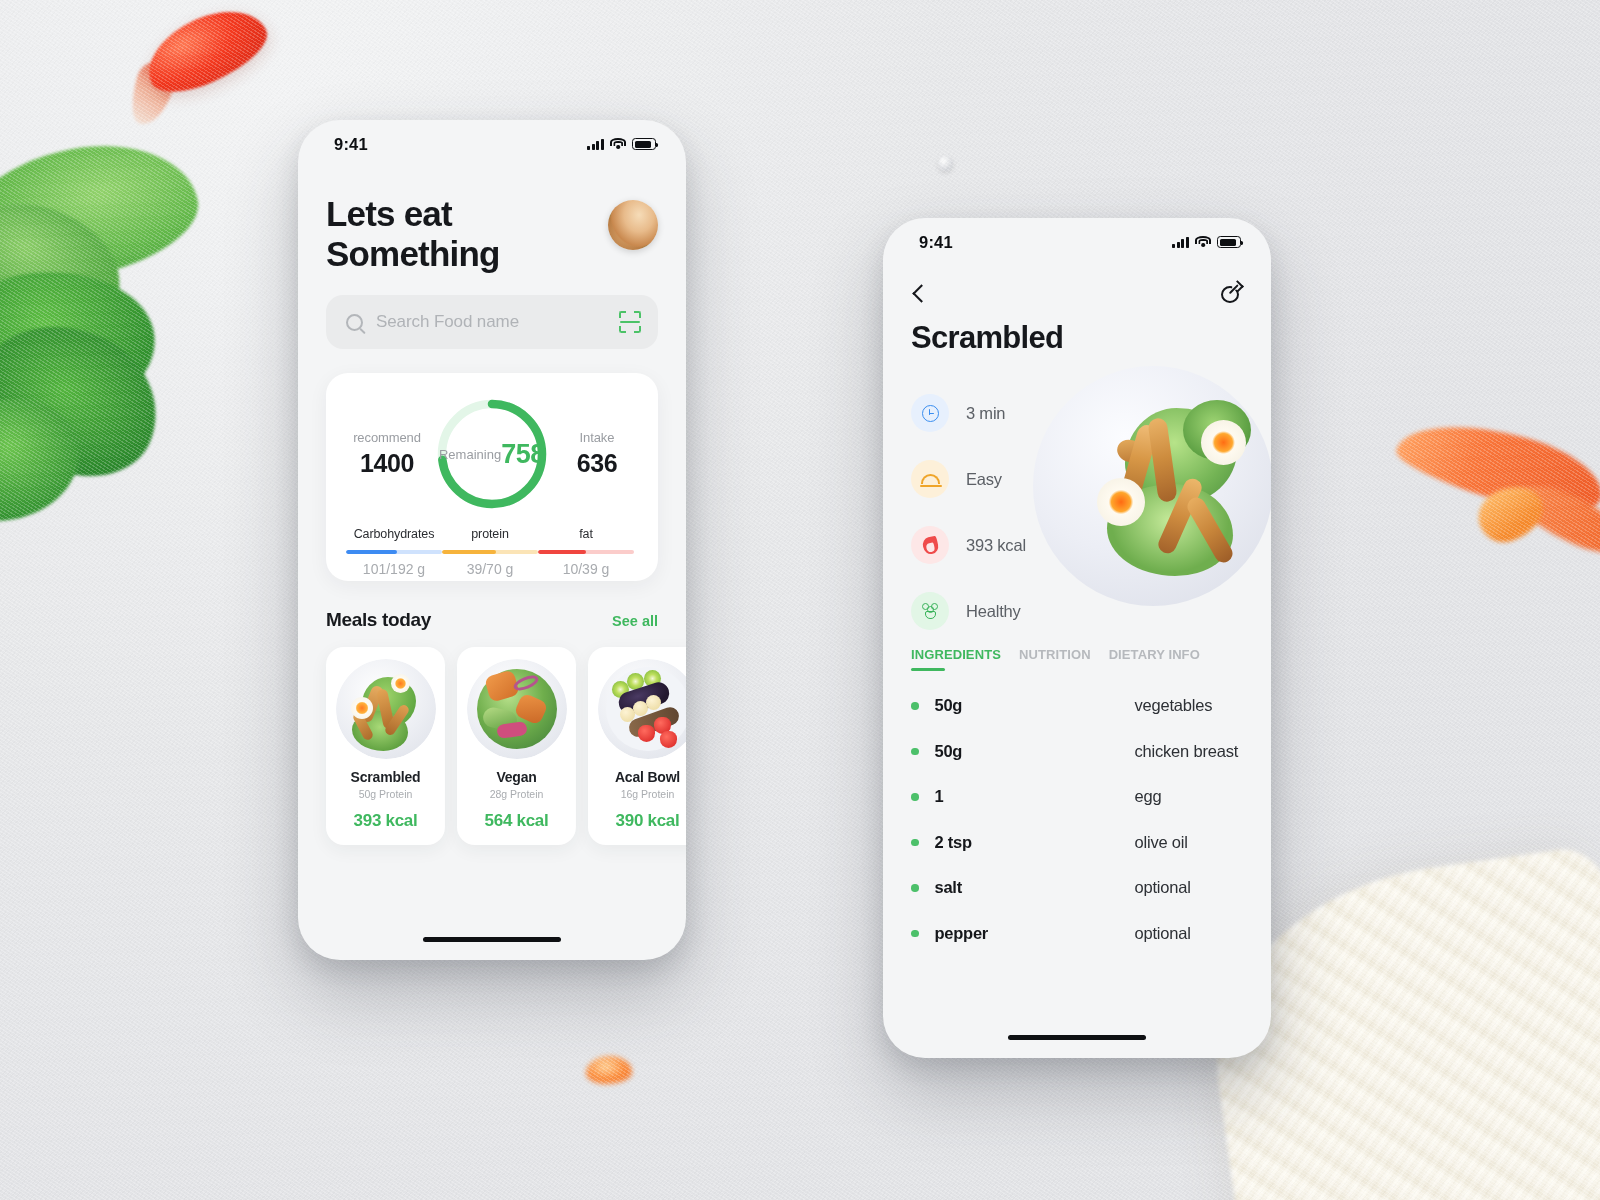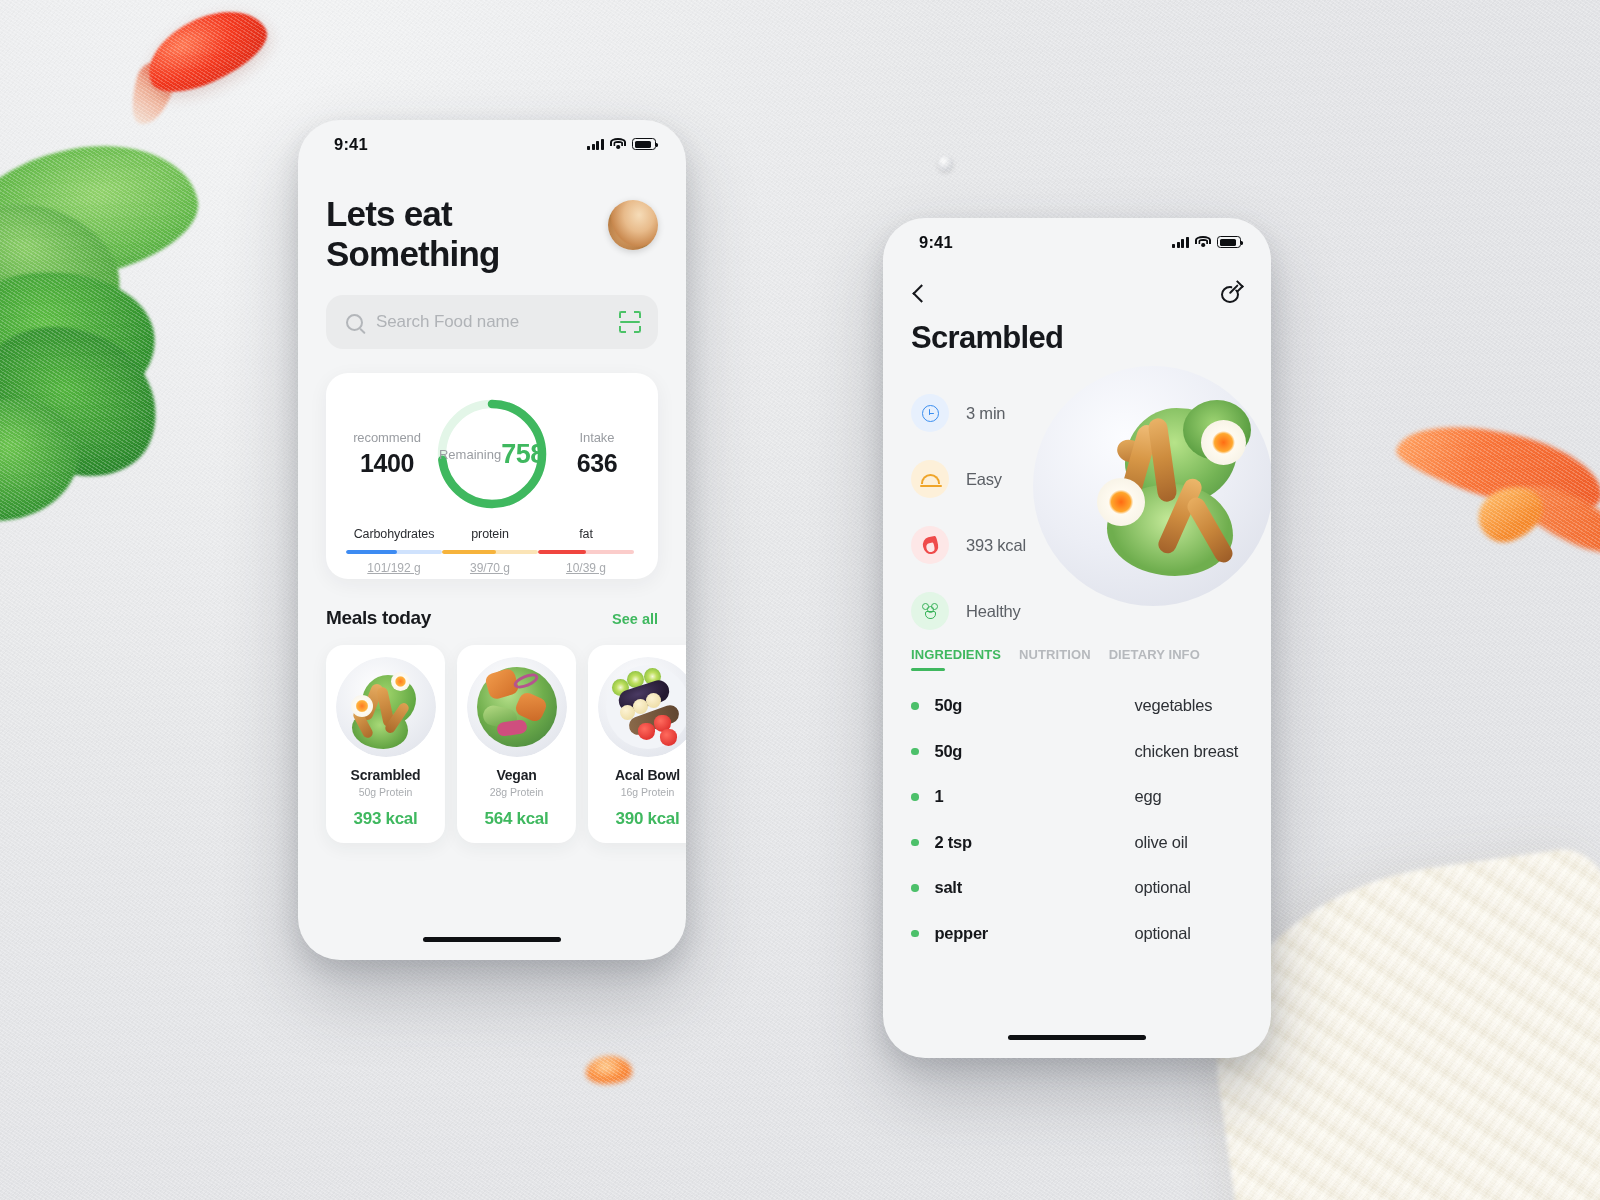--- a/index.html
+++ b/index.html
@@ -197,21 +197,21 @@
   .ring svg{ width:118px; height:118px; transform: rotate(-90deg); display:block; }
   .ring-c{ position:absolute; inset:0; display:flex; flex-direction:row; align-items:center; justify-content:center; }
   .ring-l{ font-size:13px; color:#9a9da2; }
   .ring-v{ font-size:27px; font-weight:700; color:#3fb85f; margin-top:0; letter-spacing:-.4px; }
 
   .macros{ display:flex; justify-content:flex-start; margin-top:14px; }
   .macro{ width:96px; text-align:center; }
   .macro-l{ font-size:12.5px; color:#2b2d31; letter-spacing:-.1px; }
   .macro-bar{ height:4px; border-radius:3px; margin:9px 0 7px; overflow:hidden; }
   .macro-bar i{ display:block; height:100%; border-radius:3px; }
-  .macro-v{ font-size:12px; color:#a8abaf;text-decoration:underline; }
+  .macro-v{ font-size:14px; color:#a8abaf; }
 
   .meals-head{ display:flex; align-items:baseline; justify-content:space-between; margin-top:28px; }
   .meals-title{ font-size:19px; font-weight:700; color:#17191d; letter-spacing:-.35px; }
   .see-all{ font-size:14.5px; font-weight:700; color:#3fb85f; }
 
   .meals{ display:flex; gap:12px; margin-top:16px; }
   .meal{
     width:119px; flex:none; background:#fff; border-radius:18px; padding: 12px 8px 14px;
     text-align:center; box-shadow: 0 5px 18px rgba(40,45,55,.06);
   }

